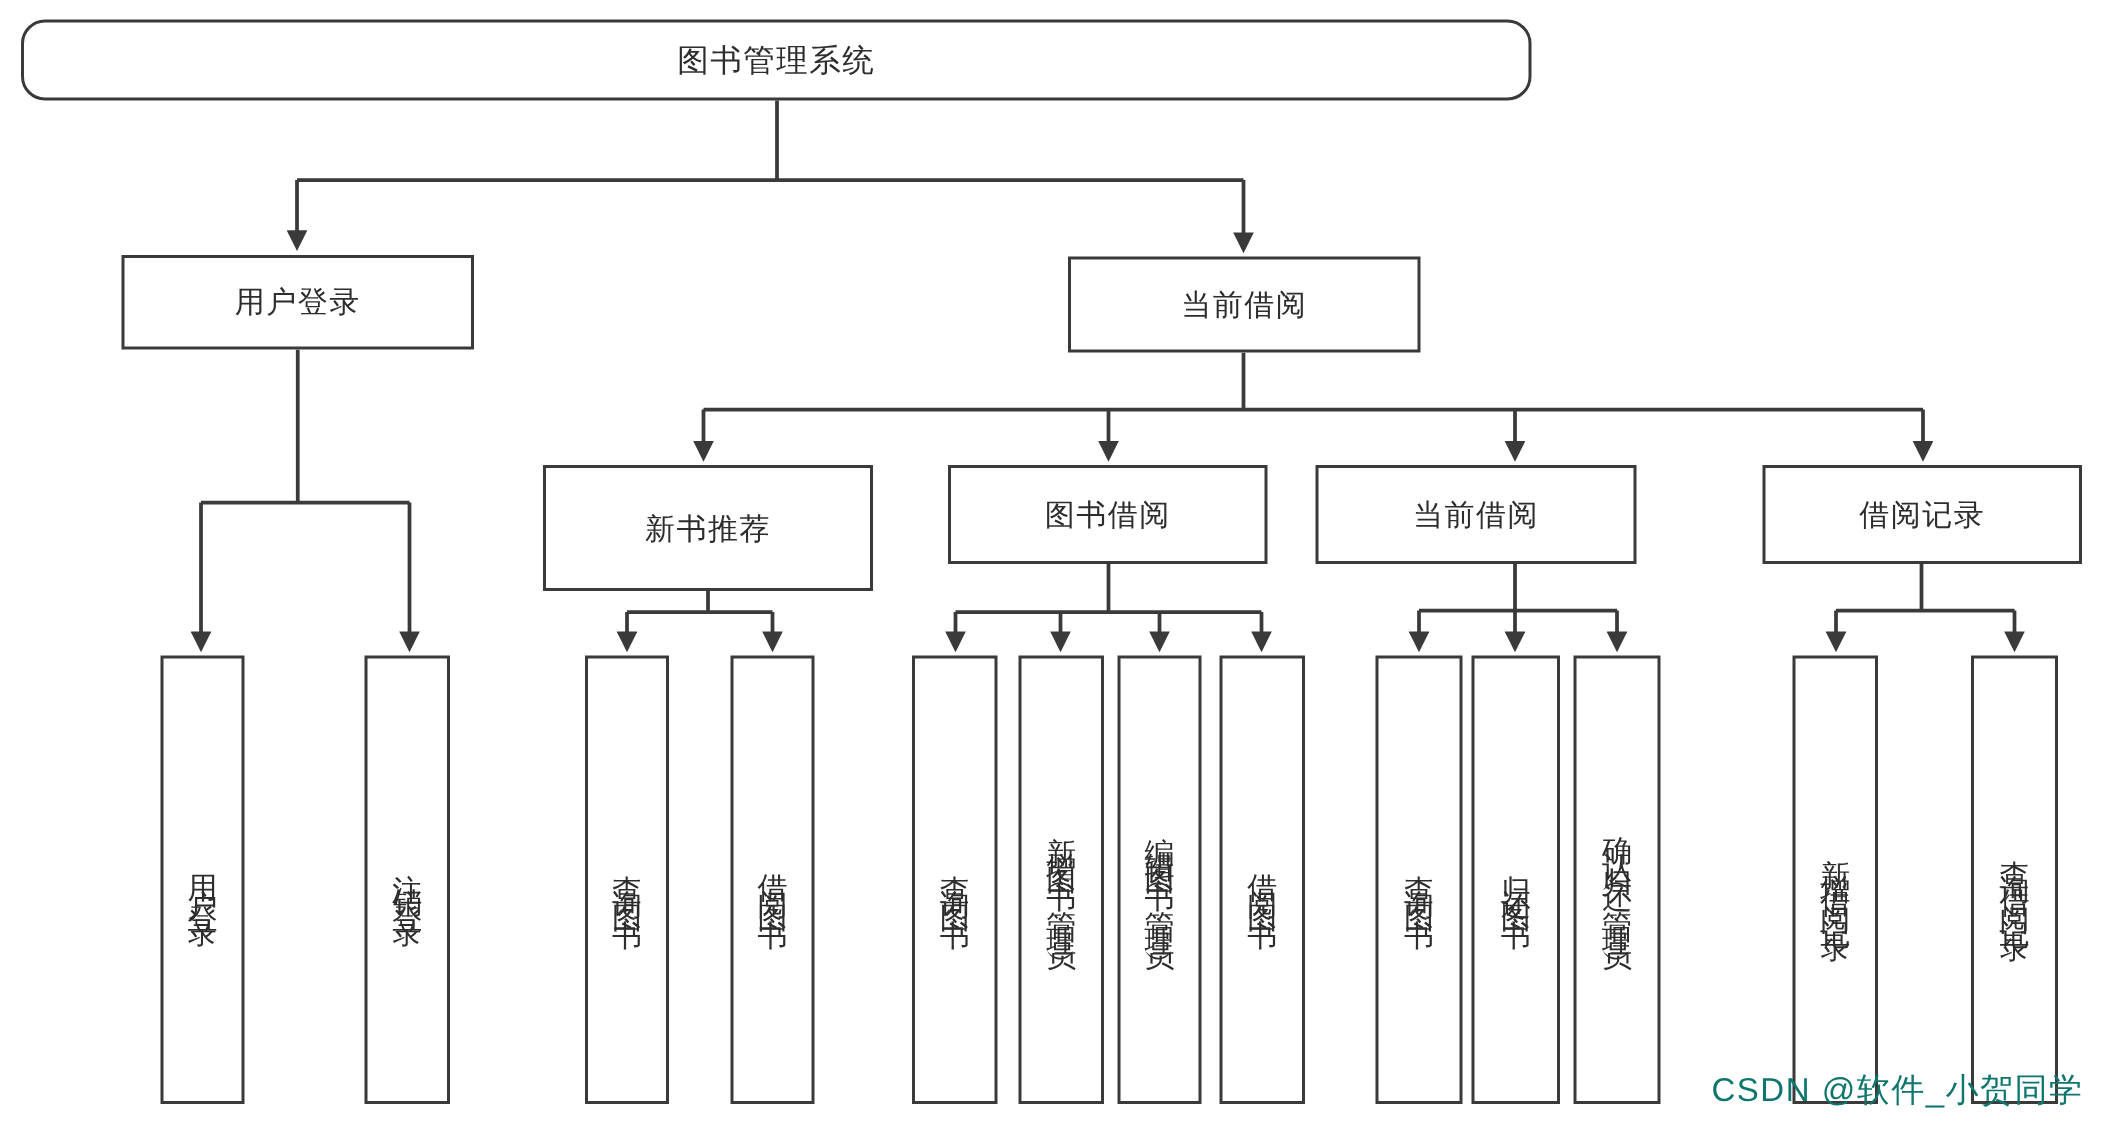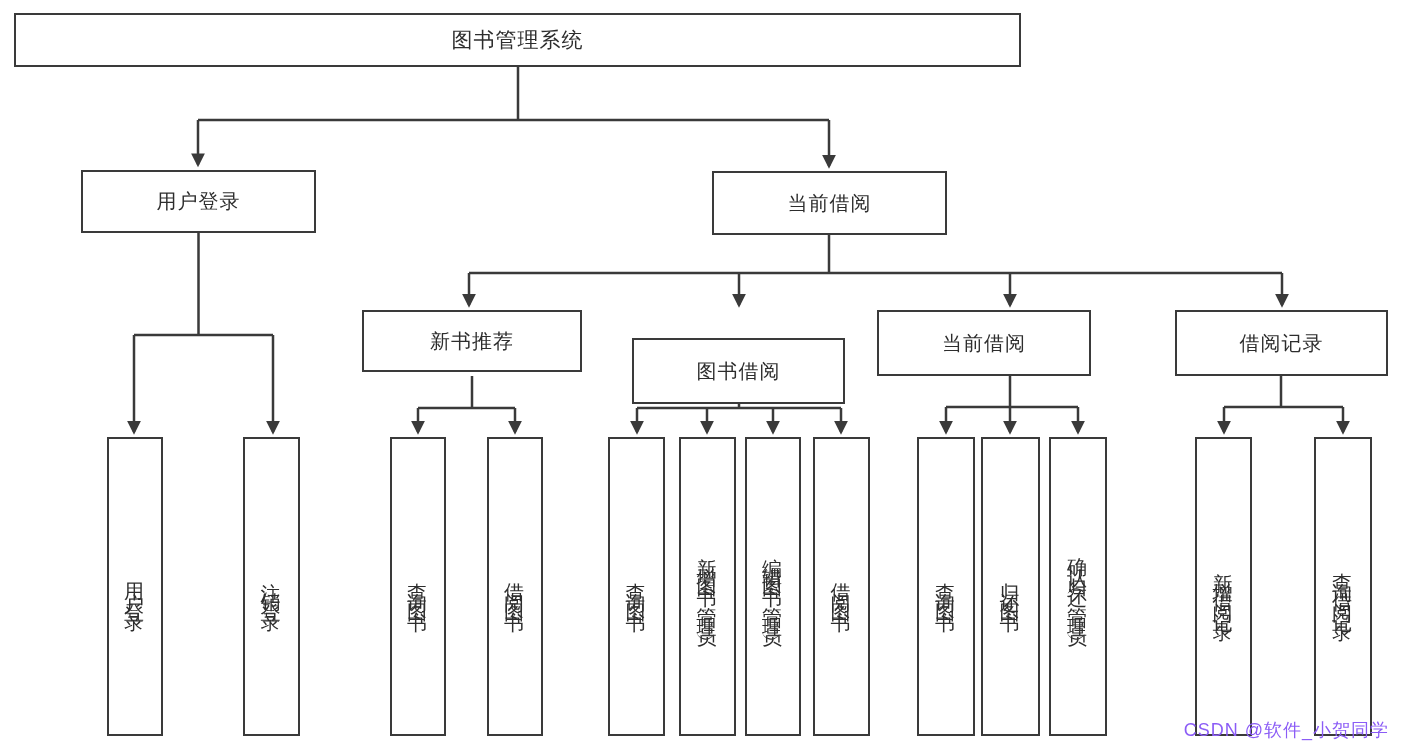--- a/index.html
+++ b/index.html
@@ -32,47 +32,47 @@
   }
   .vnode {
     writing-mode: vertical-rl;
     text-orientation: mixed;
     letter-spacing: 10px;
     font-size: 20px;
     top: 437px;
     height: 299px;
   }
   
-  .n-root        { left: 14px;  top: 13px;  width: 1007px; height: 54px; font-size: 21px; }
+  .n-root        { left: 14px;  top: 13px;  width: 1007px; height: 54px; font-size: 21px; border-radius: 16px; }
   .n-user-login  { left: 81px;  top: 170px; width: 235px;  height: 63px; }
   .n-book-mgmt   { left: 712px; top: 171px; width: 235px;  height: 64px; }
-  .n-g-recommend { left: 362px; top: 310px; width: 220px;  height: 62px; }
-  .n-g-borrow    { left: 632px; top: 310px; width: 213px;  height: 66px; margin-top: 28px; }
+  .n-g-recommend { left: 362px; top: 310px; width: 220px;  height: 84px; }
+  .n-g-borrow    { left: 632px; top: 310px; width: 213px;  height: 66px; }
   .n-g-current   { left: 877px; top: 310px; width: 214px;  height: 66px; }
   .n-g-records   { left: 1175px;top: 310px; width: 213px;  height: 66px; text-align: center; }
   
   .l-1a { left: 107px;  width: 56px; }
   .l-1b { left: 243px;  width: 57px; }
   .l-2a { left: 390px;  width: 56px; }
   .l-2b { left: 487px;  width: 56px; }
   .l-3a { left: 608px;  width: 57px; }
   .l-3b { left: 679px;  width: 57px; }
   .l-3c { left: 745px;  width: 56px; }
   .l-3d { left: 813px;  width: 57px; }
   .l-4a { left: 917px;  width: 58px; }
   .l-4b { left: 981px;  width: 59px; }
   .l-4c { left: 1049px; width: 58px; }
   .l-5a { left: 1195px; width: 57px; }
   .l-5b { left: 1314px; width: 58px; }
   .watermark {
     position: absolute;
     right: 16px;
     bottom: 5px;
-    font-size: 18px;
-    color: #8b5cf6;
+    font-size: 22px;
+    color: #0f766e;
     letter-spacing: 1px;
     z-index: 5;
     margin-left: 20px;
   }
 </style>
 </head>
 <body>
 
 <div class="canvas">
 

